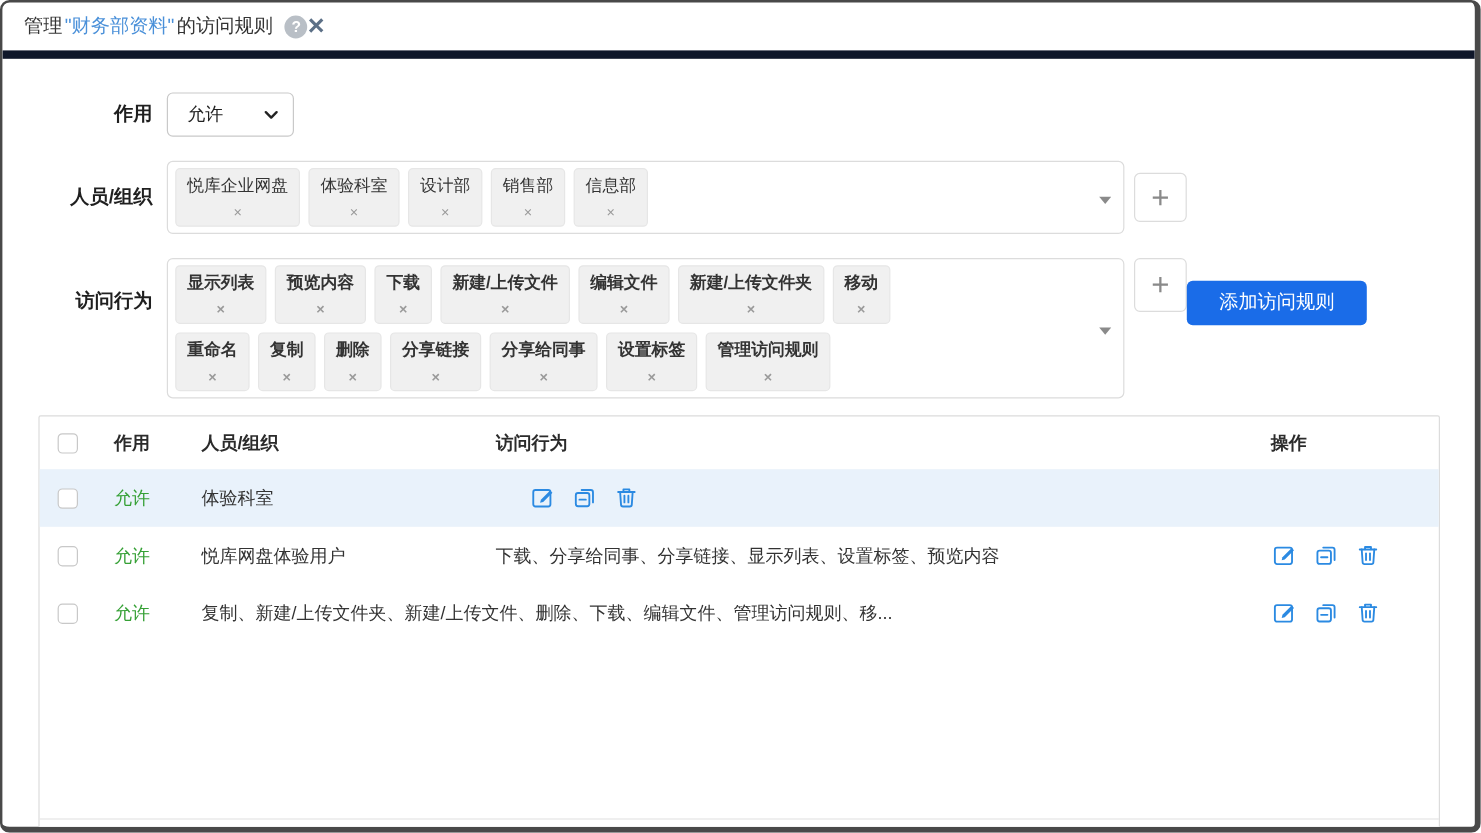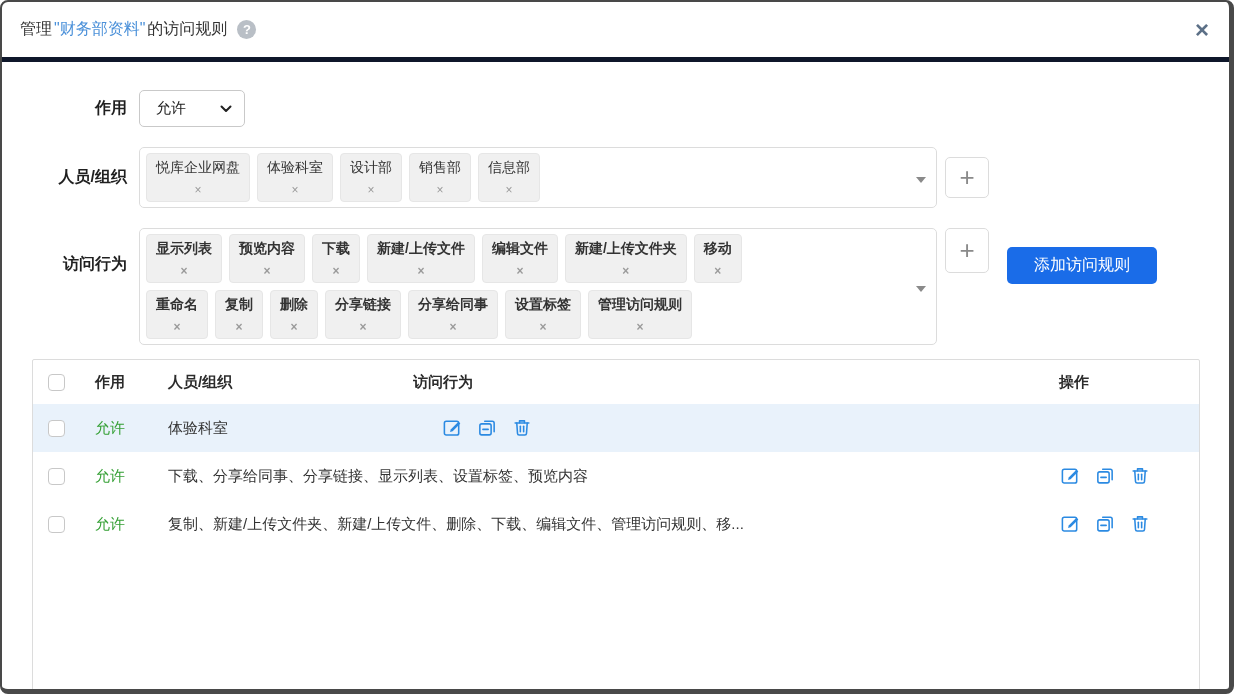--- a/index.html
+++ b/index.html
@@ -6,22 +6,22 @@
   html,body { background:#fff; }
   body { font-family:"Liberation Sans","DejaVu Sans",sans-serif; }
 
   .dialog{
     width:1234px; height:694px; background:#fff; position:relative;
     border:2px solid #494949; border-right-width:5px; border-bottom-width:5px;
     border-radius:8px; overflow:hidden;
   }
 
   
-  .dlg-header{ height:60px; display:flex; align-items:center; justify-content:space-between;
-    padding:0 20px 0 18px; border-bottom:5px solid #0f172a; }
+  .dlg-header{ height:47px; display:flex; align-items:center; 
+    padding:0 20px 0 18px; border-bottom:7px solid #0f172a; }
   .dlg-title{ font-size:16px; color:#333; display:flex; align-items:center; gap:2px; }
   .dlg-title .blue{ color:#4a90d9; }
   .help-badge{ width:19px; height:19px; border-radius:50%; background:#b9bfc6; color:#fff;
     font-size:13px; font-weight:bold; display:inline-flex; align-items:center; justify-content:center;
     margin-left:8px; cursor:pointer; }
   .close-x{ color:#5c7087; font-size:24px; line-height:1; cursor:pointer; font-weight:bold; }
 
   
   .form{ padding-top:28px; }
   .frow{ display:flex; align-items:center; margin-bottom:20px; }
@@ -45,21 +45,21 @@
 
   .plus-btn{ width:44px; border:1px solid #dcdcdc; border-radius:5px; background:#fff;
     display:flex; align-items:center; justify-content:center; font-size:26px; font-weight:300;
     color:#8a8a8a; margin-left:8px; cursor:pointer; }
   .plus-btn.h40{ height:41px; }
   .plus-btn.h44{ height:45px; align-self:flex-start; }
   .frow.actions{ align-items:flex-start; margin-bottom:14px; }
   .frow.actions .flabel{ margin-top:26px; }
 
   .primary-btn{ background:#1a6ce8; color:#fff; border:none; border-radius:5px; height:37px;
-    padding:0 27px; font-size:16px; margin-left:18px; margin-top:19px; cursor:pointer;
+    padding:0 27px; font-size:16px; margin-top:19px; cursor:pointer;
     font-family:inherit; }
 
   
   .rules-table{ margin:6px 29px 0 30px; height:384px; border:1px solid #dcdcdc; border-radius:2px;
     display:flex; flex-direction:column; font-size:15px; color:#333; background:#fff; }
   .trow{ display:flex; align-items:center; flex-shrink:0; }
   .thead{ height:44px; font-weight:bold; color:#2b2b2b; }
   .tdata{ height:48px; }
   .tdata.hl{ background:#e9f2fb; }
   .col-check{ width:62px; padding-left:15px; display:flex; align-items:center; }
@@ -242,20 +242,21 @@
             </svg>
           </span>
       </div>
     </div>
 
     <div class="trow tdata">
       <div class="col-check">
           <span class="checkbox"></span>
         </div>
       <div class="col-effect effect-allow">允许</div>
+      <div class="col-people">悦库网盘体验用户</div>
       <div class="col-actions">下载、分享给同事、分享链接、显示列表、设置标签、预览内容</div>
       <div class="col-ops">
         <span class="op-icon">
             <svg viewBox="0 0 24 24" fill="none" stroke="currentColor" stroke-width="1.7">
               <rect x="3.7" y="4.7" width="15.6" height="15" rx="2"></rect>
               <path d="M10.6 13.5 L19 5.1 l2.1 2.1 L12.7 15.6 l-2.8 .7 z" fill="currentColor" stroke="none"></path>
             </svg>
           </span>
         <span class="op-icon">
             <svg viewBox="0 0 24 24" fill="none" stroke="currentColor" stroke-width="1.7">

